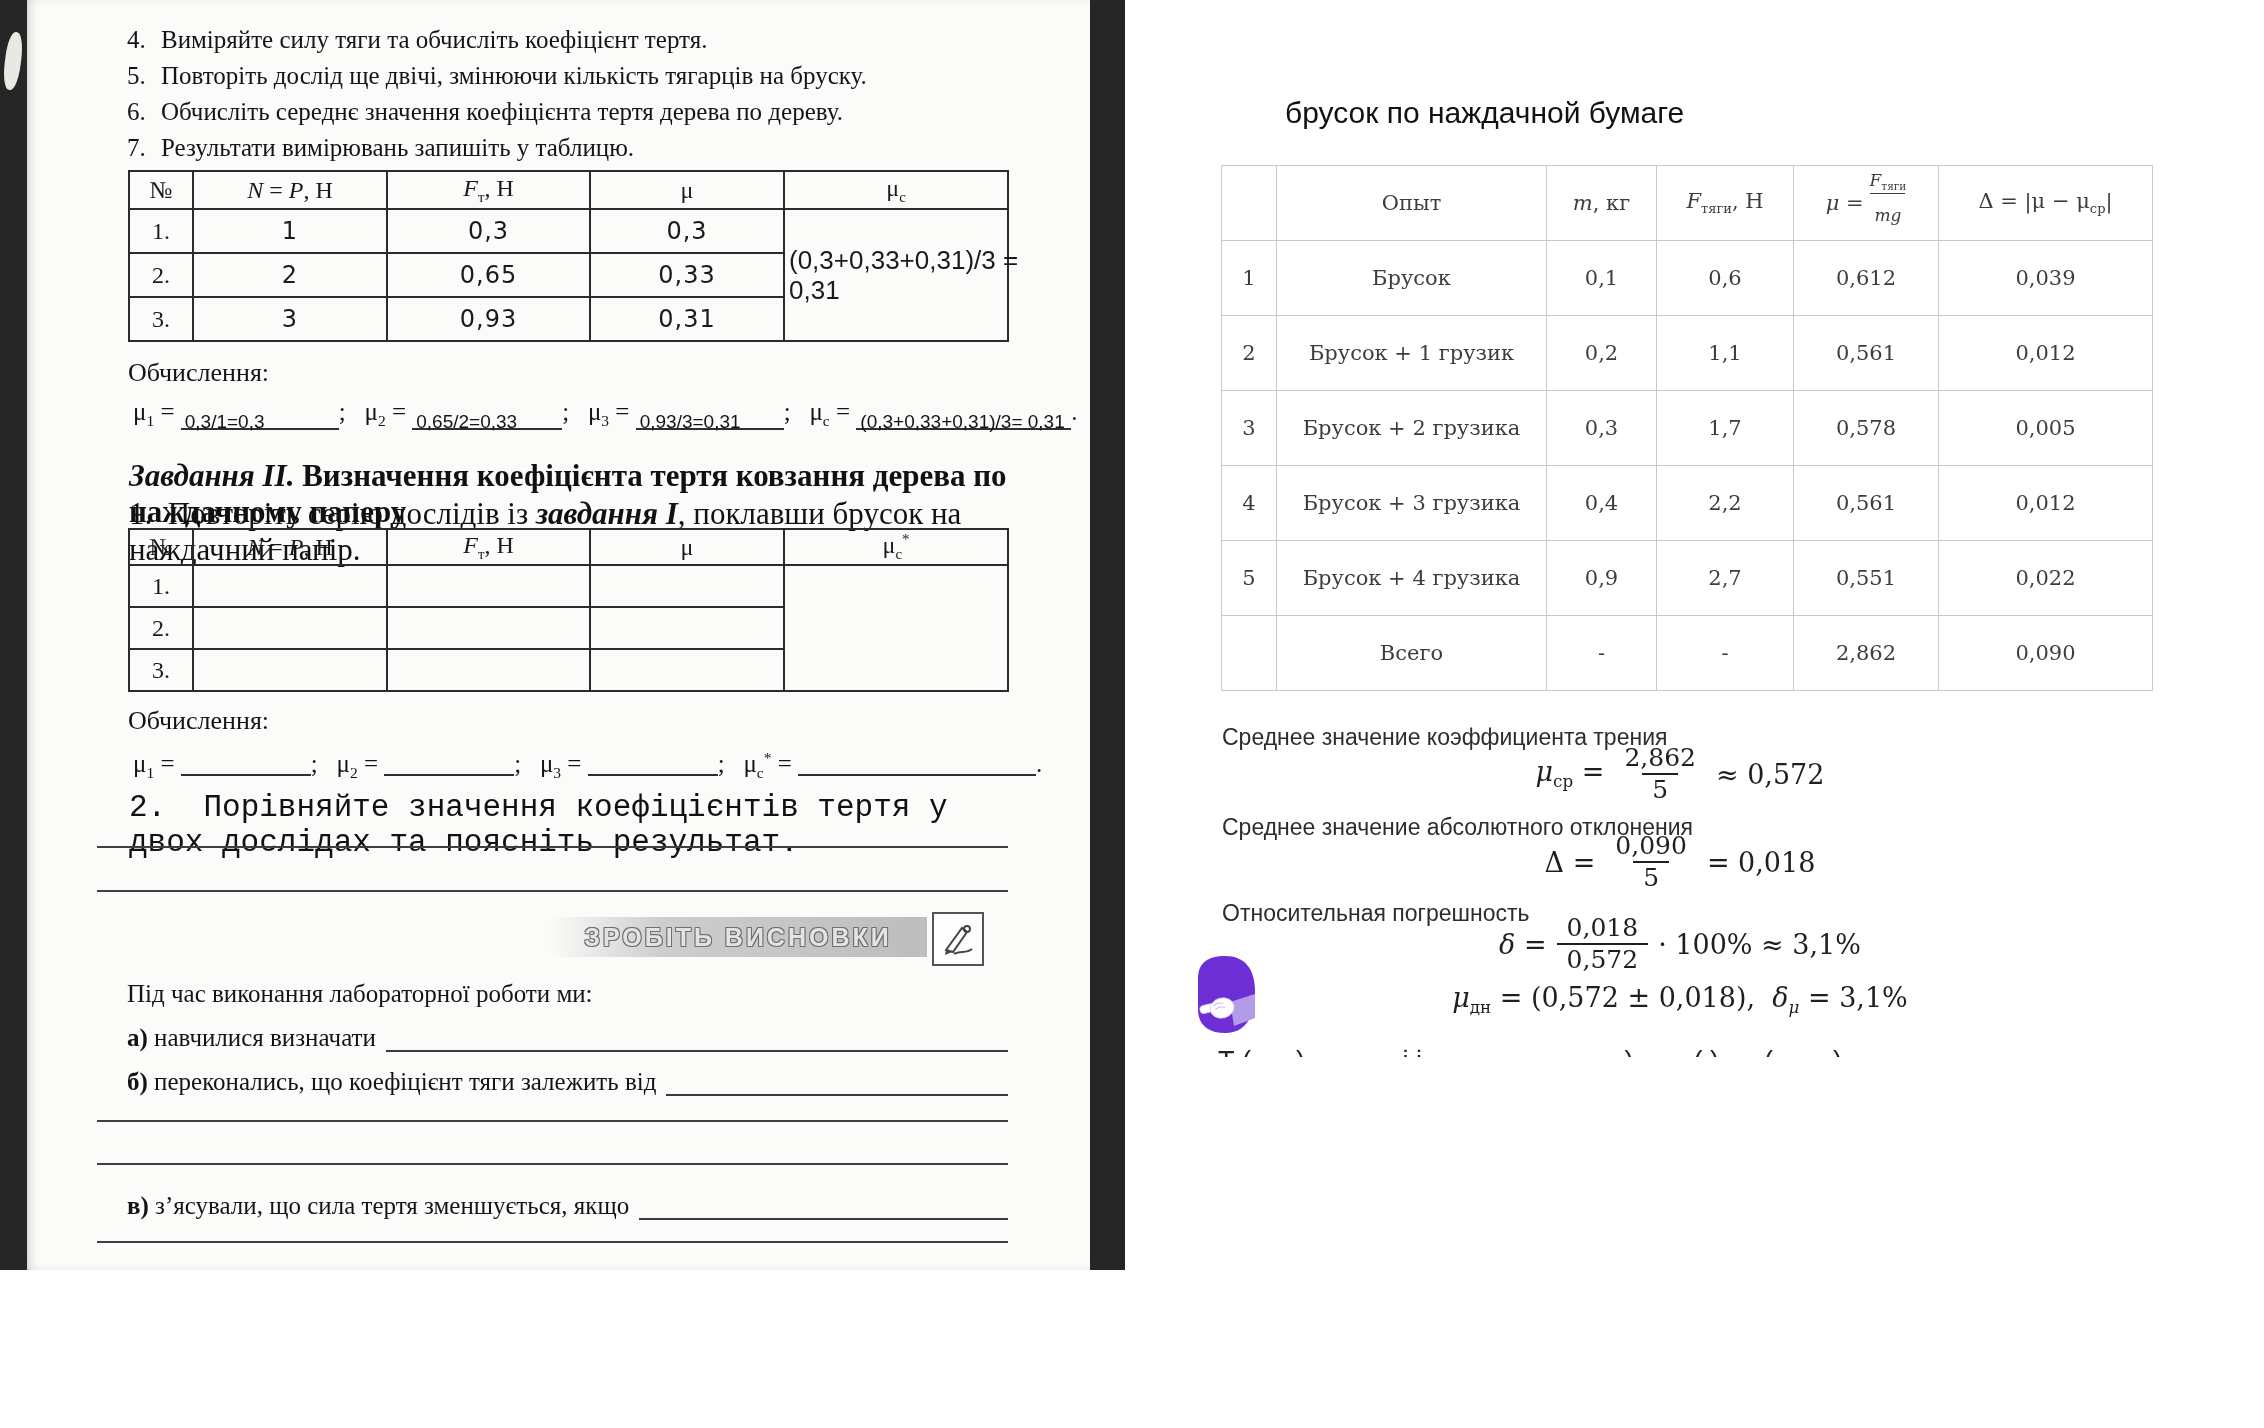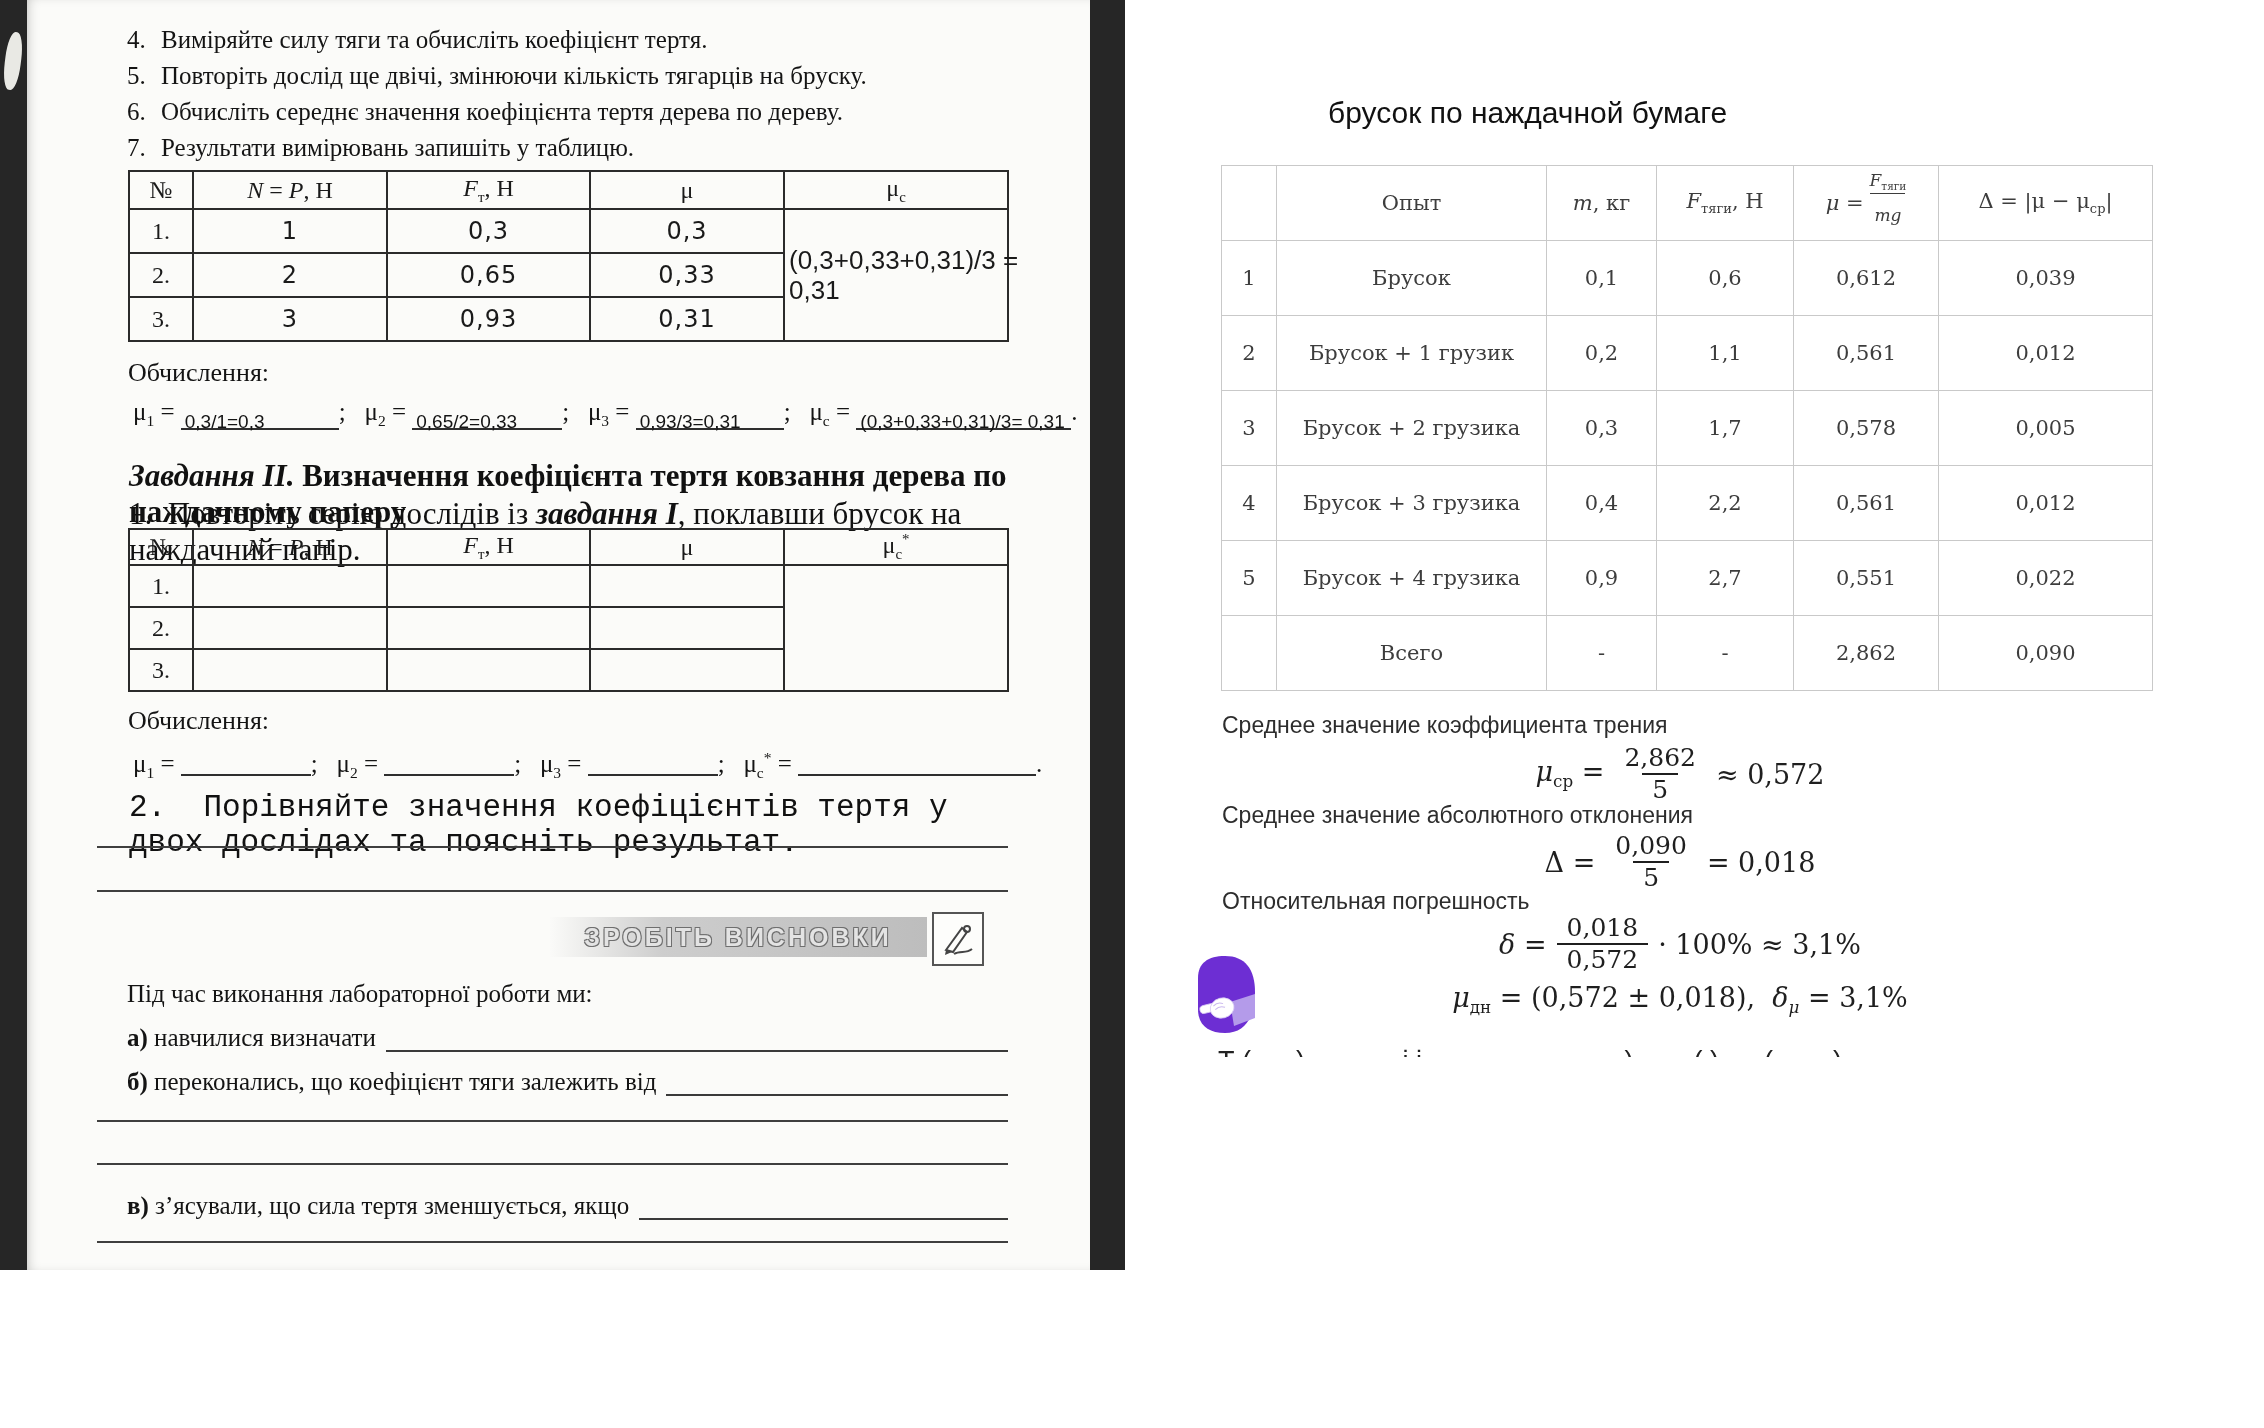--- a/index.html
+++ b/index.html
@@ -37,28 +37,28 @@
           color:#e3e3e3;text-shadow:-1px -1px 0 #6f6f6f,1px -1px 0 #6f6f6f,-1px 1px 0 #6f6f6f,1px 1px 0 #6f6f6f;}
   .banner-icon{position:absolute;left:905px;top:912px;width:48px;height:50px;background:#fdfdfb;
           border:2px solid #555;display:flex;align-items:center;justify-content:center;}
   .concl{position:absolute;left:100px;width:881px;font-size:25px;color:#141414;}
   .fill-row{display:flex;align-items:flex-end;}
   .fill-line{flex:1;border-bottom:2px solid #3a3a3a;height:24px;margin-left:10px;}
   .hr-line{position:absolute;left:70px;width:911px;border-bottom:2px solid #3f3f3f;}
   .artifact{position:absolute;left:5px;top:32px;width:16px;height:58px;background:#e9e9e4;border-radius:45%;transform:rotate(7deg);}
   
   .sol-title{position:absolute;left:1285px;top:96px;font-family:"Liberation Sans",sans-serif;
-             font-size:30px;color:#111;margin-left:43px;}
+             font-size:30px;color:#111;}
   table.sol-tbl{position:absolute;left:1221px;top:165px;border-collapse:collapse;table-layout:fixed;
              font-family:"DejaVu Serif",serif;font-size:21px;color:#3d3d3d;}
   table.sol-tbl td{border:1px solid #c9c9c9;text-align:center;vertical-align:middle;height:74px;padding:0 4px;}
   .hfrac{display:inline-flex;flex-direction:column;align-items:center;font-size:17px;line-height:1.2;vertical-align:middle;}
   .hfrac .den{border-top:1px solid #3d3d3d;padding:11px 4px;}
   .mu-cell{display:inline-flex;align-items:center;gap:6px;}
-  .sol-label{position:absolute;left:1222px;font-family:"Liberation Sans",sans-serif;font-size:23px;color:#2d2d2d;}
+  .sol-label{position:absolute;left:1222px;font-family:"Liberation Sans",sans-serif;font-size:23px;color:#2d2d2d;margin-top:12px;}
   .formula{position:absolute;left:1222px;width:916px;display:flex;justify-content:center;align-items:center;gap:10px;
            font-family:"DejaVu Serif",serif;font-size:27px;color:#1f1f1f;}
   .frac{display:inline-flex;flex-direction:column;align-items:center;line-height:1.2;font-size:25px;}
   .frac .den{border-top:2px solid #1f1f1f;padding:0 10px;}
   .frac .num{padding:0 10px;}
   .logo{position:absolute;left:1198px;top:956px;width:57px;height:77px;}
   .bottom-clip{position:absolute;left:1218px;top:1044px;width:930px;height:13px;overflow:hidden;
            font-family:"Liberation Sans",sans-serif;font-size:27px;line-height:34px;color:#222;white-space:pre;}
 </style>
 </head>

